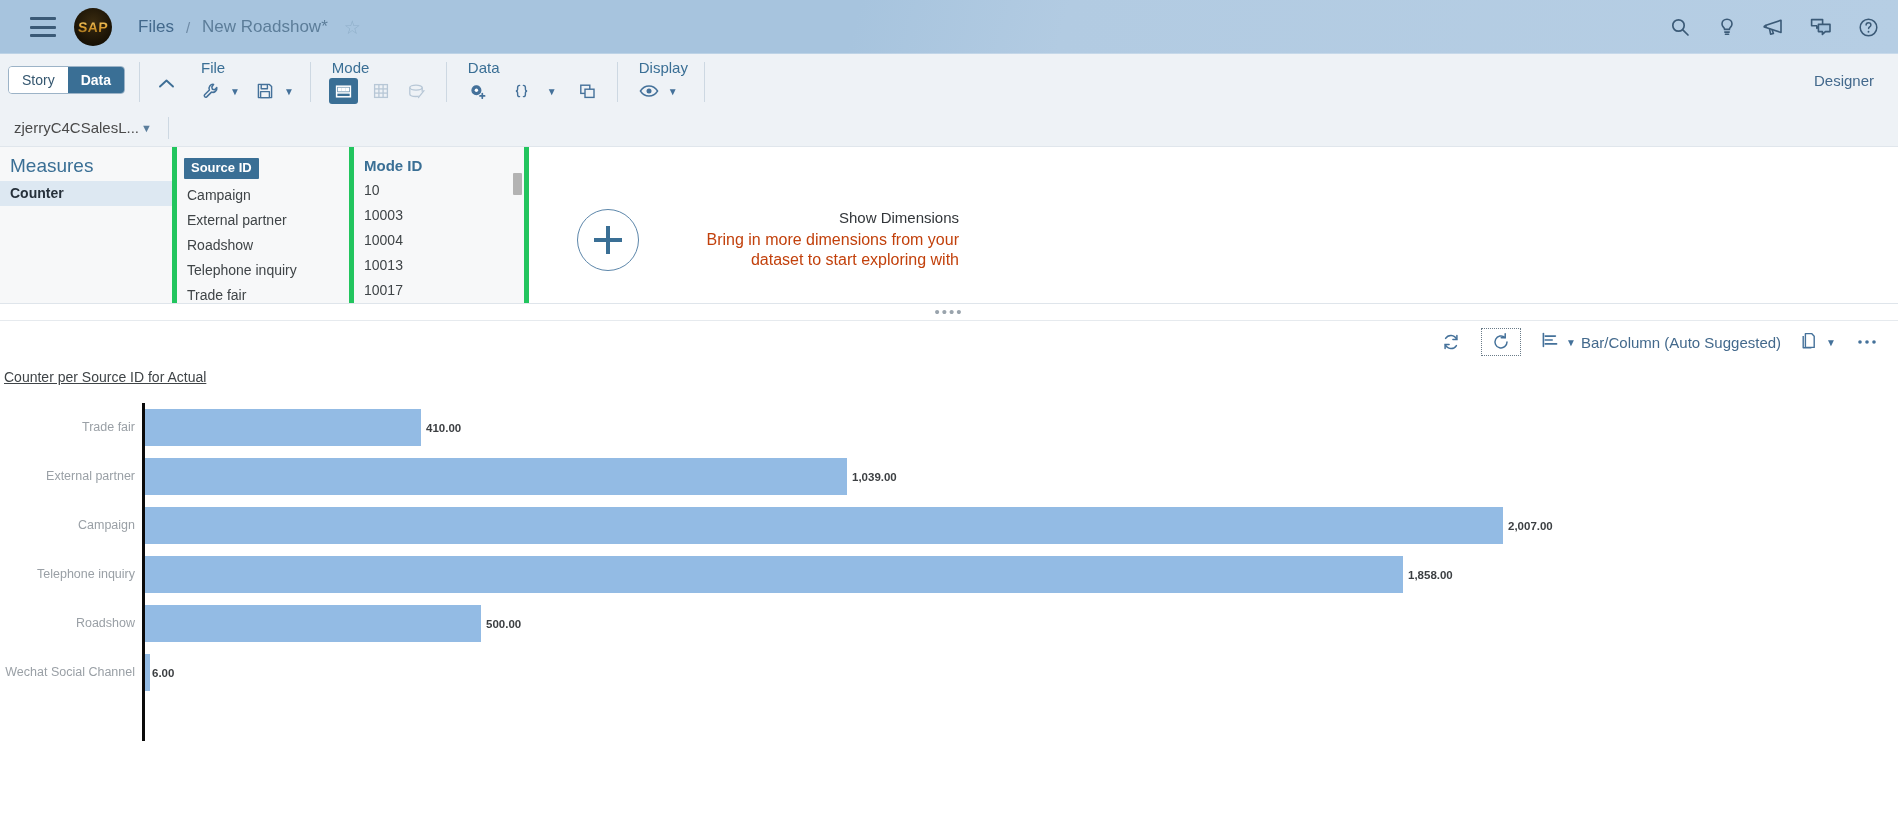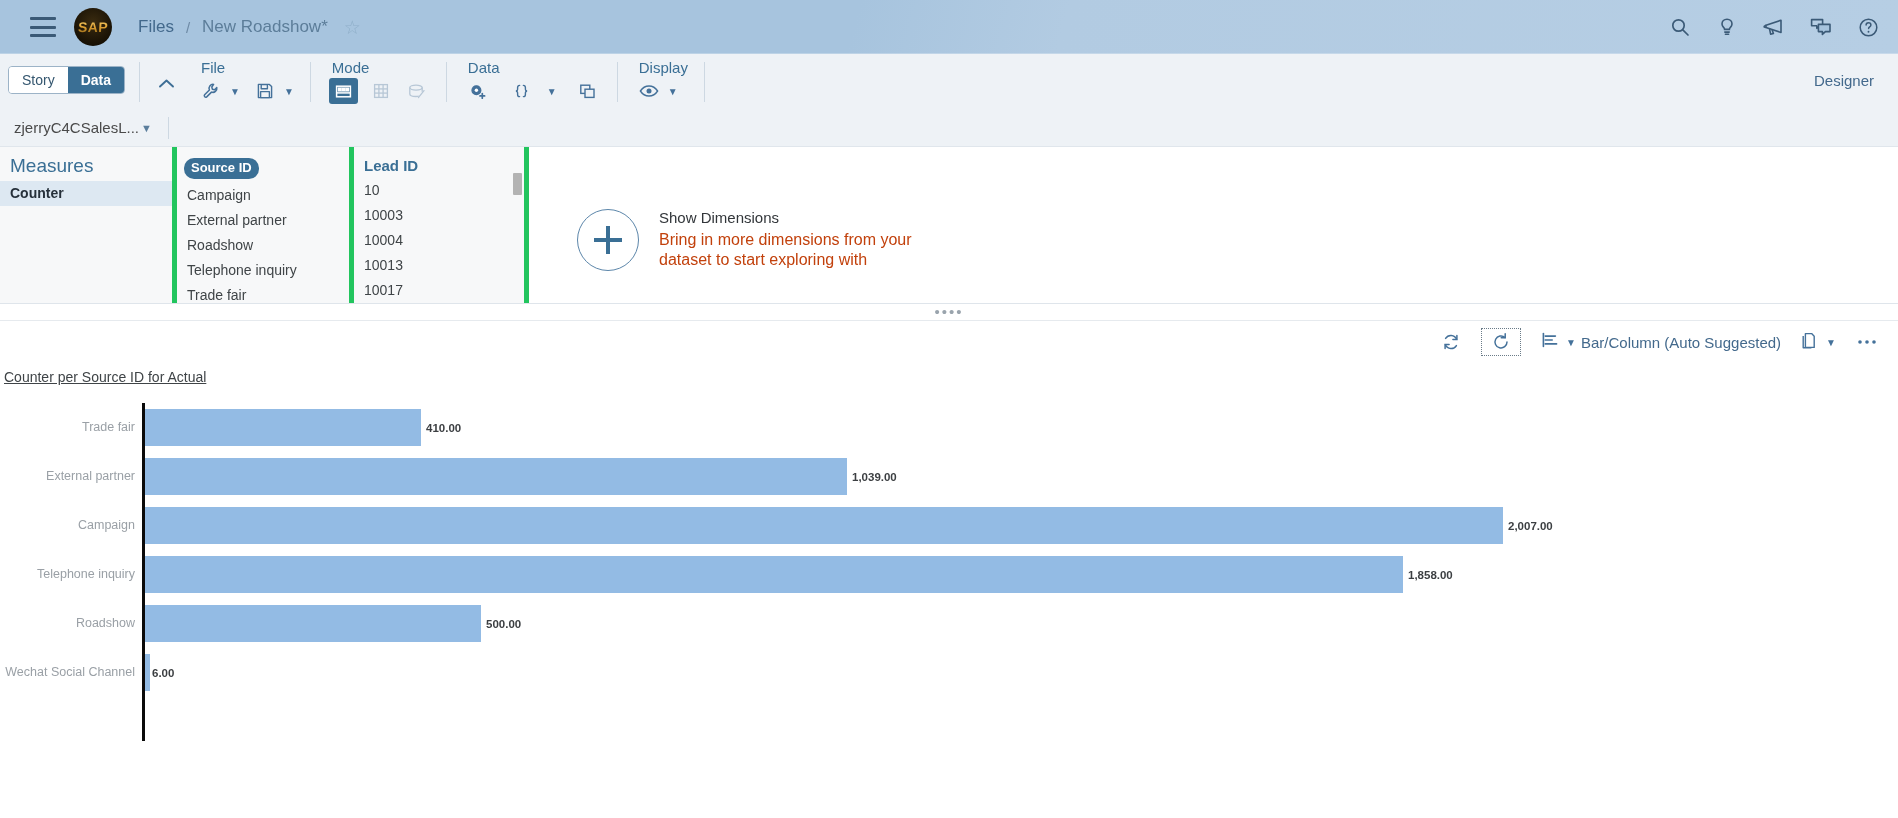--- a/index.html
+++ b/index.html
@@ -129,34 +129,34 @@
   .col-measures { width:177px; }
   .col-source   { width:177px; }
   .col-lead     { width:175px; }
 
   .col-head {
     font-size:19px; color:#3a6f95; padding:8px 10px 4px 10px; line-height:1.15;
   }
   .col-head.chip-wrap { padding:8px 7px 4px 7px; }
   .chip {
     display:inline-block; background:#3a6f95; color:#fff; font-size:13px; font-weight:bold;
-    padding:3px 7px; border-radius:10px;
+    padding:3px 7px; border-radius:1px;
   }
   .col-head.small { font-size:15px; font-weight:bold; padding-top:10px; }
 
   .row-item { font-size:14px; color:#3f4447; padding:2px 10px; line-height:1.5; cursor:pointer; white-space:nowrap; }
   .row-item.sel { background:#dde8f2; font-weight:bold; color:#26303a; }
   .row-item.measure { font-weight:bold; }
 
   .col-scrollbar {
     position:absolute; right:2px; top:26px; width:9px; height:22px; background:#b3b3b3; border-radius:1px;
   }
 
   .show-dim {
-    display:flex; align-items:center; gap:20px; padding-left:48px; margin-top:29px;
+    display:flex; align-items:center; gap:30px; padding-left:48px; margin-top:29px;text-align:right;
   }
   .plus-circle {
     width:62px; height:62px; border-radius:50%; border:1px solid #5c86aa;
     display:flex; align-items:center; justify-content:center; cursor:pointer; flex:0 0 auto;
   }
   .plus-circle .bar-h { position:absolute; width:28px; height:4px; background:#3a6f95; }
   .plus-circle .bar-v { position:absolute; width:4px;  height:28px; background:#3a6f95; }
   .plus-inner{ position:relative; width:30px; height:30px; display:flex; align-items:center; justify-content:center; }
   .show-dim-text .t1 { font-size:15px; color:#32363a; margin-bottom:4px; }
   .show-dim-text .t2 { font-size:16px; color:#c2410c; line-height:1.28; max-width:290px; }
@@ -401,21 +401,21 @@
     </div>
     <div class="row-item">Campaign</div>
     <div class="row-item">External partner</div>
     <div class="row-item">Roadshow</div>
     <div class="row-item">Telephone inquiry</div>
     <div class="row-item">Trade fair</div>
 
   </div>
 
   <div class="col col-lead">
-    <div class="col-head small">Lead ID</div>
+    <div class="col-head small">Mode ID</div>
     <div class="row-item">10</div>
     <div class="row-item">10003</div>
     <div class="row-item">10004</div>
     <div class="row-item">10013</div>
     <div class="row-item">10017</div>
 
     <div class="col-scrollbar"></div>
   </div>
 
   <div class="show-dim">

